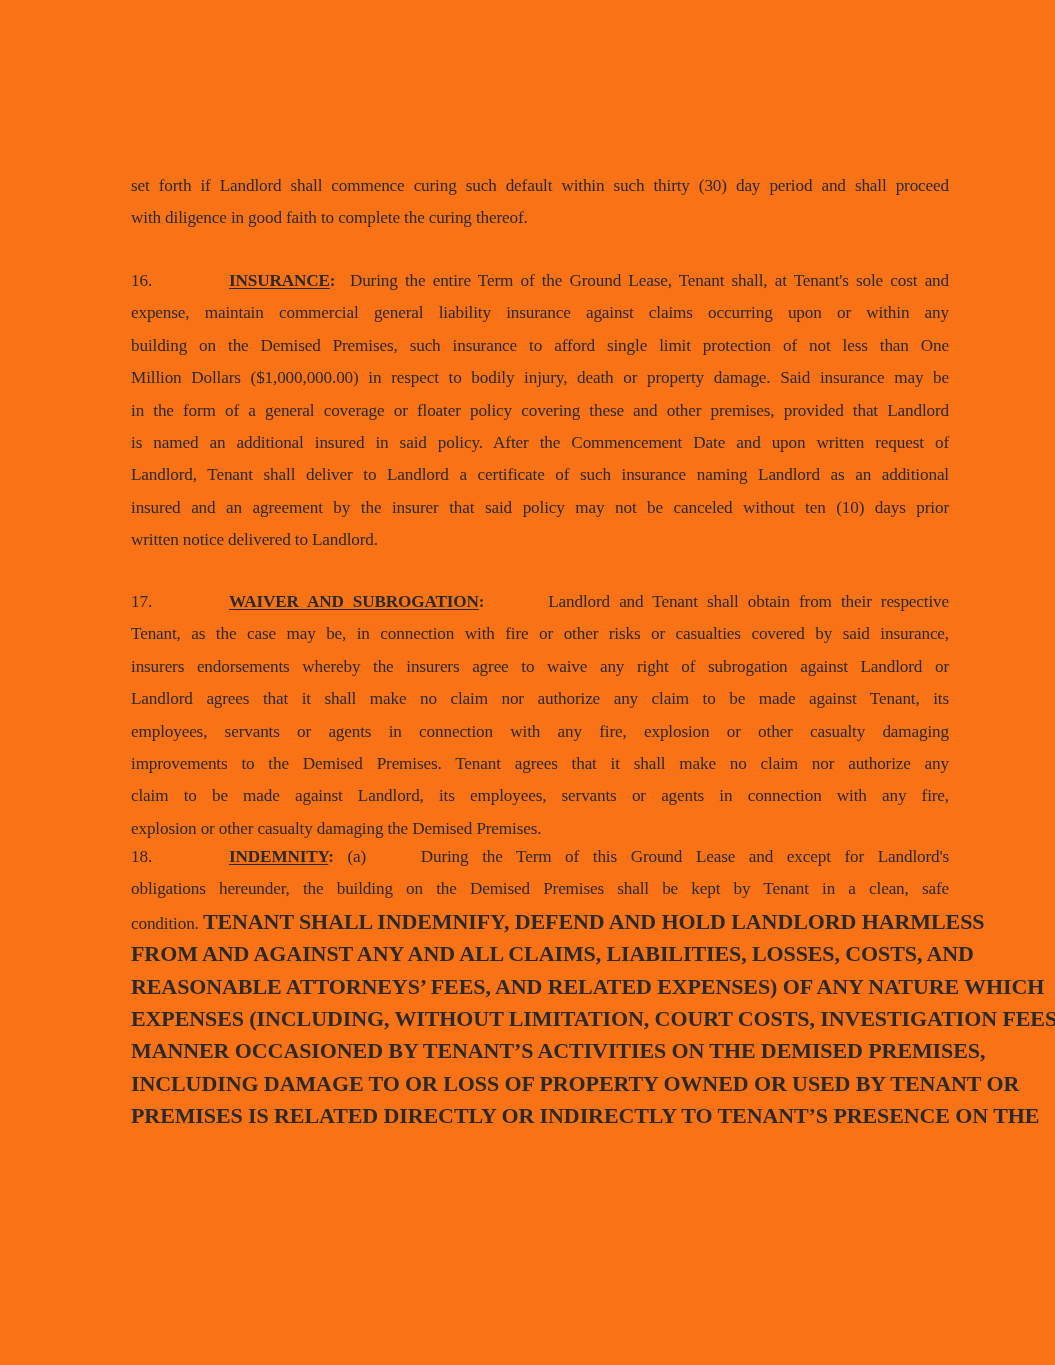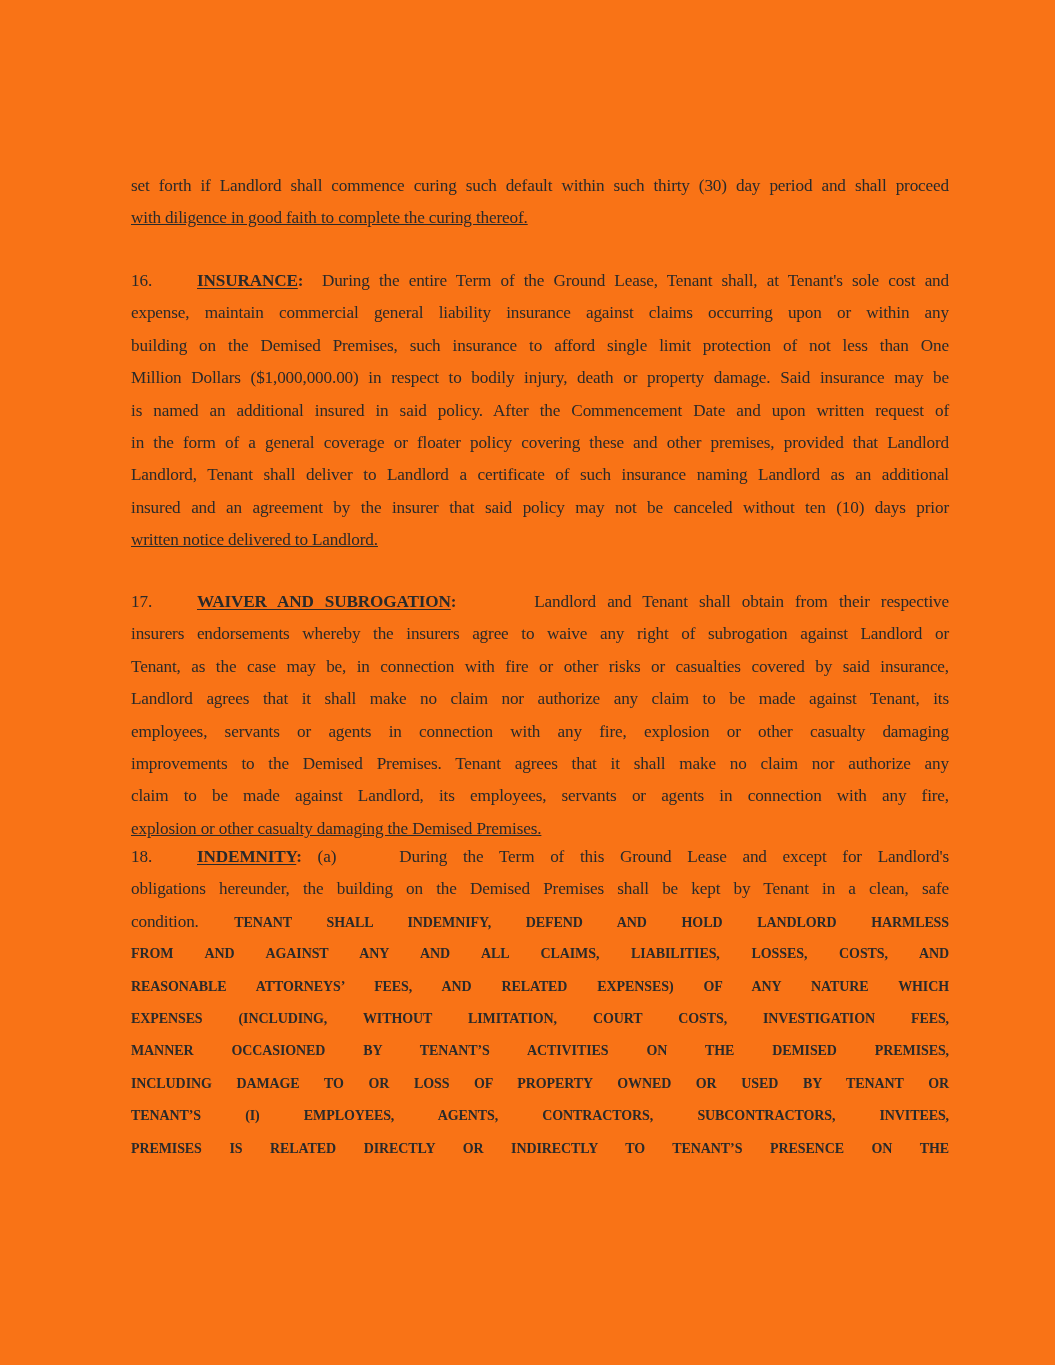--- a/index.html
+++ b/index.html
@@ -11,25 +11,25 @@
     color: #2a2a2a;
     padding-left: 12px;
   }
   .text-block { position: absolute; left: 131px; width: 818px; }
   .line {
     display: block; height: 32.4px; line-height: 32.4px;
     font-size: 17.2px; white-space: nowrap;
     text-align: justify; text-align-last: justify;
     letter-spacing: -0.15px;
   }
-  .line.last { text-align-last: left; text-decoration: underline; }
+  .line.last { text-align-last: left; }
   .num { display: inline-block; width: 66px; }
-  .heading { font-weight: bold; text-decoration: underline; text-underline-offset: 2px; }
+  .heading { font-weight: bold; text-decoration: underline; text-underline-offset: 2px; margin-left: 32px; }
   .colon { font-weight: bold; }
-  .caps { font-weight: bold; font-size: 14px; letter-spacing: -0.1px; }
+  .caps { font-weight: bold; font-size: 22px; letter-spacing: -0.1px; }
   #p0 { top: 170px; }
   #p16 { top: 265px; }
   #p17 { top: 586px; }
   #p18 { top: 841px; }
 </style>
 </head>
 <body>
 
 <div class="page">
 
@@ -38,50 +38,49 @@
     <span class="line last">with diligence in good faith to complete the curing thereof.</span>
   </div>
 
   <div class="text-block" id="p16">
     <span class="line">
       <span class="num">16.</span><span class="heading">INSURANCE</span><span class="colon">:</span>&nbsp;&nbsp;<span>During the entire Term of the Ground Lease, Tenant shall, at Tenant's sole cost and</span>
     </span>
     <span class="line">expense, maintain commercial general liability insurance against claims occurring upon or within any</span>
     <span class="line">building on the Demised Premises, such insurance to afford single limit protection of not less than One</span>
     <span class="line">Million Dollars ($1,000,000.00) in respect to bodily injury, death or property damage. Said insurance may be</span>
+    <span class="line">in the form of a general coverage or floater policy covering these and other premises, provided that Landlord</span>
     <span class="line">is named an additional insured in said policy. After the Commencement Date and upon written request of</span>
-    <span class="line">in the form of a general coverage or floater policy covering these and other premises, provided that Landlord</span>
     <span class="line">Landlord, Tenant shall deliver to Landlord a certificate of such insurance naming Landlord as an additional</span>
     <span class="line">insured and an agreement by the insurer that said policy may not be canceled without ten (10) days prior</span>
     <span class="line last">written notice delivered to Landlord.</span>
   </div>
 
   <div class="text-block" id="p17">
     <span class="line">
       <span class="num">17.</span><span class="heading">WAIVER AND SUBROGATION</span><span class="colon">:</span>&nbsp;&nbsp;&nbsp;&nbsp;&nbsp;&nbsp;&nbsp;<span>Landlord and Tenant shall obtain from their respective</span>
     </span>
+    <span class="line">Tenant, as the case may be, in connection with fire or other risks or casualties covered by said insurance,</span>
     <span class="line">insurers endorsements whereby the insurers agree to waive any right of subrogation against Landlord or</span>
-    <span class="line">Tenant, as the case may be, in connection with fire or other risks or casualties covered by said insurance,</span>
     <span class="line">Landlord agrees  that it shall make no claim nor authorize any claim to be made against Tenant, its</span>
     <span class="line">employees, servants or agents in connection with any fire, explosion or other casualty damaging</span>
     <span class="line">improvements to the Demised Premises.  Tenant agrees that it shall make no claim nor authorize any</span>
     <span class="line">claim to be made against Landlord, its employees, servants or agents in connection with any fire,</span>
     <span class="line last">explosion or other casualty damaging the Demised Premises.</span>
   </div>
 
   <div class="text-block" id="p18">
     <span class="line">
       <span class="num">18.</span><span class="heading">INDEMNITY</span><span class="colon">:</span>&nbsp;<span style="white-space:pre;">(a)    During the Term of this Ground Lease and except for Landlord's</span>
     </span>
     <span class="line">obligations hereunder, the building on the Demised Premises shall be kept by Tenant in a clean, safe</span>
     <span class="line">
       <span>condition.</span> <span class="caps">TENANT SHALL INDEMNIFY, DEFEND AND HOLD LANDLORD HARMLESS</span>
     </span>
     <span class="line caps">FROM AND AGAINST ANY AND ALL CLAIMS, LIABILITIES, LOSSES, COSTS, AND</span>
     <span class="line caps">REASONABLE ATTORNEYS’ FEES, AND RELATED EXPENSES) OF ANY NATURE WHICH</span>
     <span class="line caps">EXPENSES (INCLUDING, WITHOUT LIMITATION, COURT COSTS, INVESTIGATION FEES,</span>
     <span class="line caps">MANNER OCCASIONED BY TENANT’S ACTIVITIES ON THE DEMISED PREMISES,</span>
     <span class="line caps">INCLUDING DAMAGE TO OR LOSS OF PROPERTY OWNED OR USED BY TENANT OR</span>
-    <span class="line caps">TENANT’S (I) EMPLOYEES, AGENTS, CONTRACTORS, SUBCONTRACTORS, INVITEES,</span>
     <span class="line caps">PREMISES IS RELATED DIRECTLY OR INDIRECTLY TO TENANT’S PRESENCE ON THE</span>
   </div>
 
 </div>
 
 </body></html>

